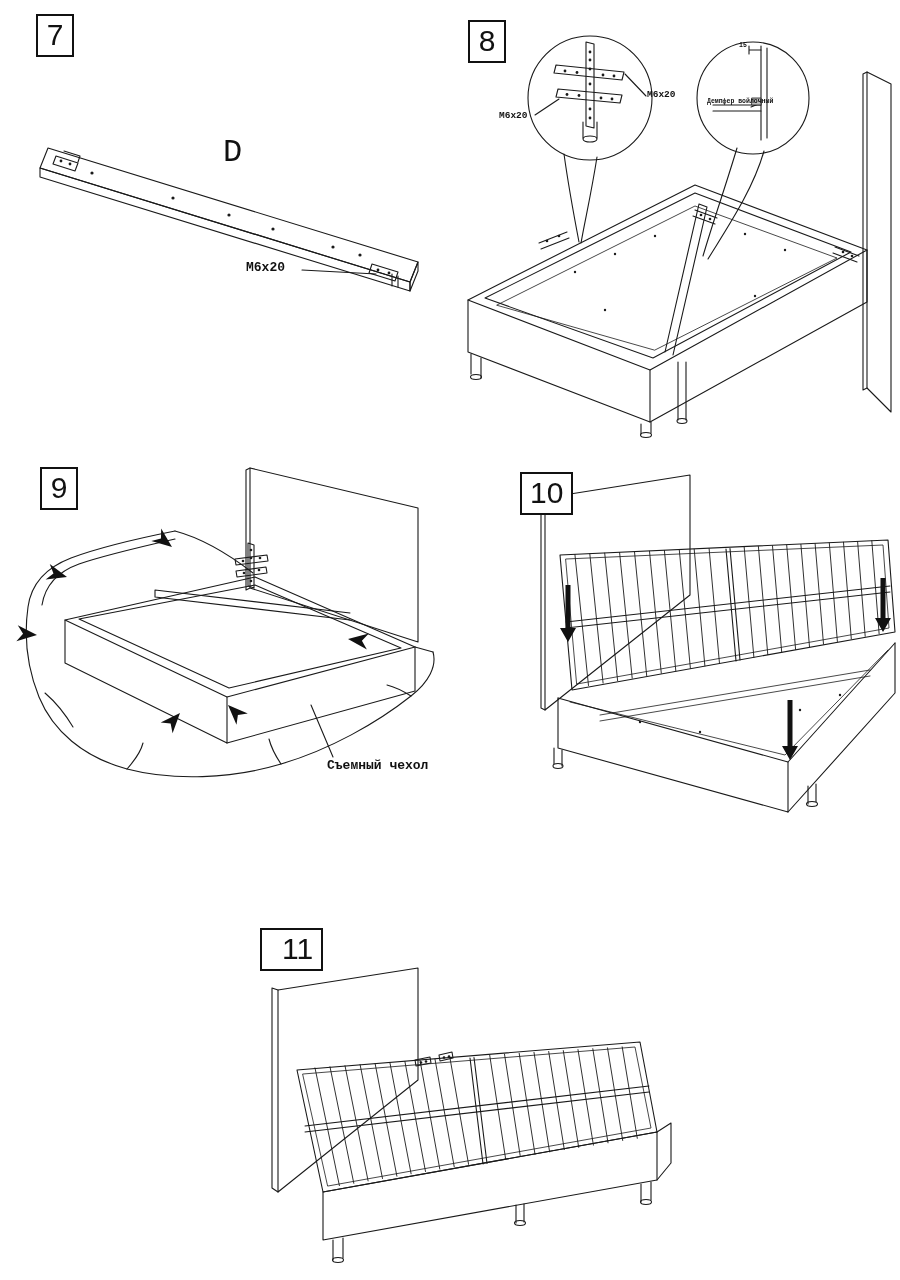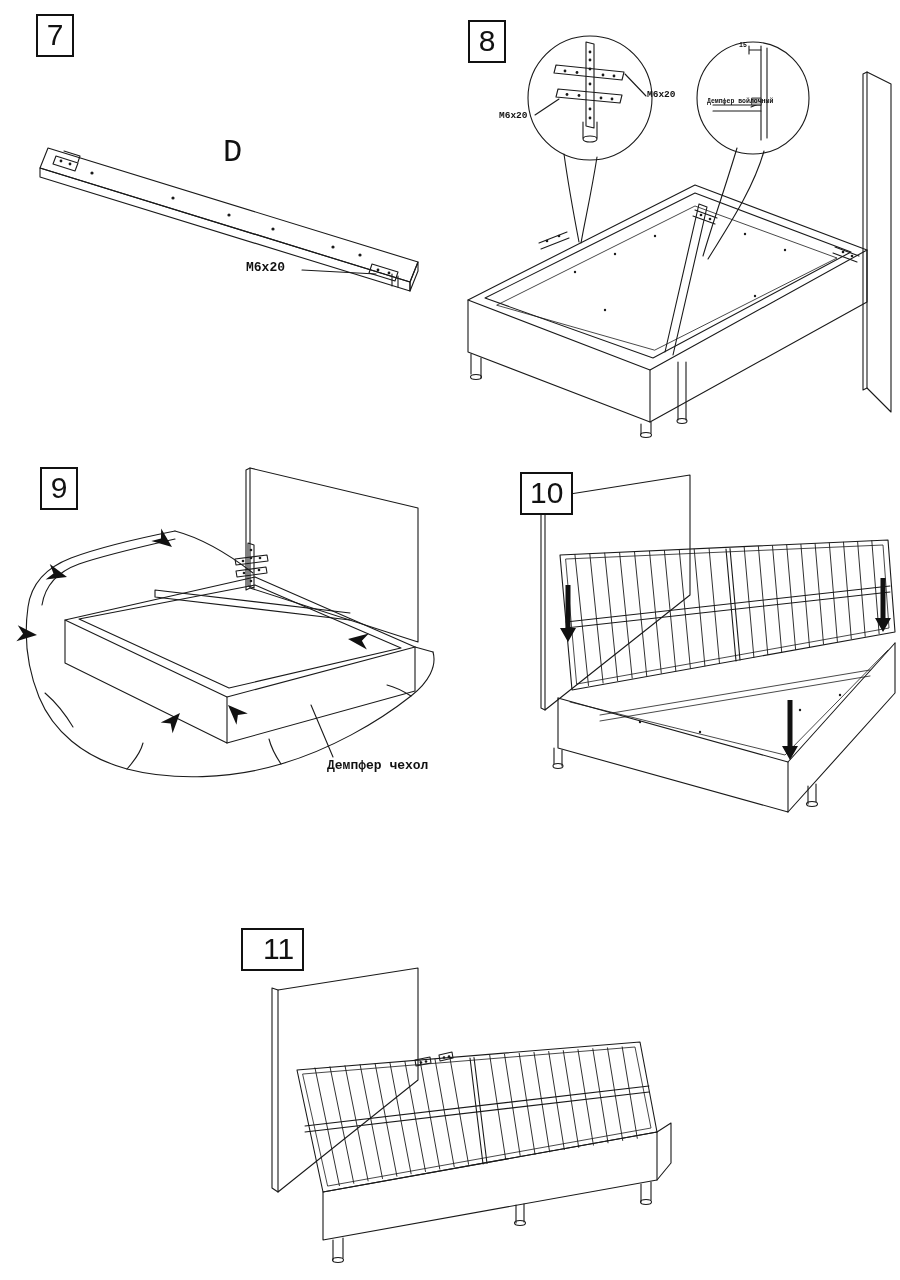--- a/index.html
+++ b/index.html
@@ -142,21 +142,21 @@
           <circle cx="330" cy="240" r="1.2"></circle>
             <circle cx="300" cy="286" r="1.2"></circle>
           <circle cx="150" cy="300" r="1.2"></circle>
         </g>
       </g>
     </svg>
   </section>
 
   <section class="step" style="left:15px;top:455px;width:440px;height:345px;">
     <div class="stepnum" style="left:25px;top:12px;">9</div>
-    <span class="lbl md" style="left:312px;top:303px;">Демпфер чехол</span>
+    <span class="lbl md" style="left:312px;top:303px;">Съемный чехол</span>
     <svg class="art" viewBox="0 0 440 345" width="440" height="345">
       <defs>
         <g id="arr9">
             <polygon points="0,0 -20,-8 -14,0 -20,8" fill="#111" stroke="none"></polygon>
           </g>
       </defs>
       <g fill="none" stroke="#1a1a1a" stroke-width="1.1" stroke-linejoin="round" stroke-linecap="round">
         <g>
           <path d="M235,13 L403,53 L403,187 L235,133 Z"></path>
           <path d="M231,15 L235,13 M231,15 L231,135 L235,133"></path>
@@ -241,21 +241,21 @@
       </g>
       <g fill="#111" stroke="none">
         <path d="M65.5,125 h5 v43 h5.5 l-8,14 l-8,-14 h5.5 Z"></path>
         <path d="M380.5,118 h5 v40 h5.5 l-8,14 l-8,-14 h5.5 Z"></path>
         <path d="M287.5,240 h5 v46 h5.5 l-8,14 l-8,-14 h5.5 Z"></path>
       </g>
     </svg>
   </section>
 
   <section class="step" style="left:225px;top:920px;width:460px;height:360px;">
-    <div class="stepnum" style="left:16px;top:8px;padding-left:20px;">11</div>
+    <div class="stepnum" style="left:35px;top:8px;padding-left:20px;">11</div>
     <svg class="art" viewBox="0 0 460 360" width="460" height="360">
       <g fill="none" stroke="#1a1a1a" stroke-width="1.1" stroke-linejoin="round" stroke-linecap="round">
         <g>
           <path d="M53,70 L193,48 L193,160 L53,272 Z"></path>
           <path d="M47,68 L53,70 M47,68 L47,268 L53,272"></path>
         </g>
         <g>
           <path d="M72,150 L415,122 L432,212 L98,272 Z"></path>
           <path d="M78,154 L410,127 L426,208 L103,266 Z" stroke-width="0.8"></path>
           <path d="M245,138 L258,244 M249,137.5 L262,243.5"></path>

